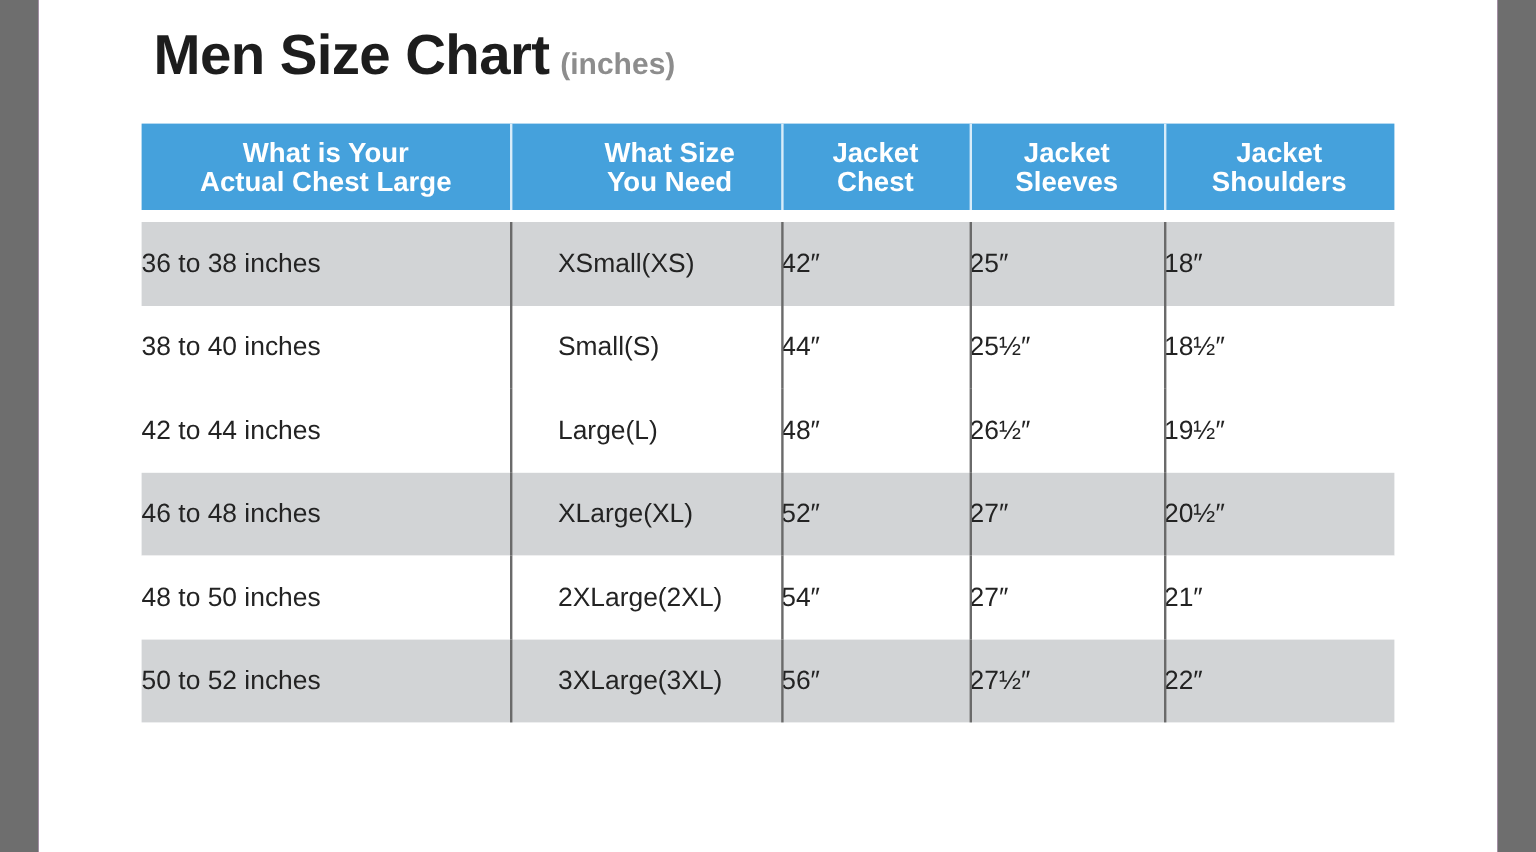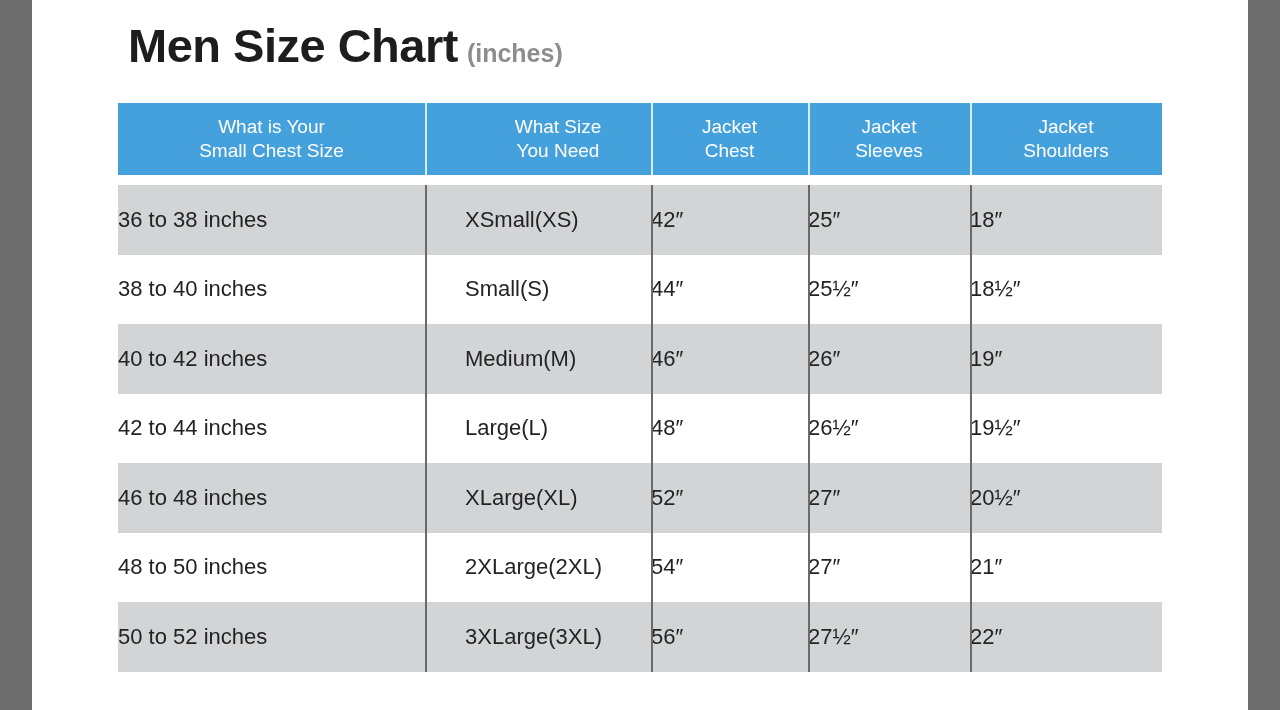--- a/index.html
+++ b/index.html
@@ -76,23 +76,23 @@
     width: 100%;
   }
 
   
   #header-row {
     height: 72px;
     background: #45a1dc;
   }
   #header-row .cell {
     color: #ffffff;
-    font-size: 19px;
+    font-size: 23px;
     line-height: 24px;
-    font-weight: normal;
+    font-weight: bold;
     display: flex;
     flex-direction: column;
     align-items: center;
     justify-content: center;
     text-align: center;
     position: relative;
   }
   #header-row .cell + .cell::before {
     content: "";
     position: absolute;
@@ -153,21 +153,21 @@
     <div id="title-block">
       <span id="title-main">Men Size Chart</span>
       <span id="title-sub">(inches)</span>
     </div>
 
     <div id="size-table">
 
       <div class="row" id="header-row">
         <div class="cell c0">
           <span>What is Your</span>
-          <span>Small Chest Size</span>
+          <span>Actual Chest Large</span>
         </div>
         <div class="cell c1">
           <span>What Size</span>
           <span>You Need</span>
         </div>
         <div class="cell c2">
           <span>Jacket</span>
           <span>Chest</span>
         </div>
         <div class="cell c3">
@@ -210,37 +210,20 @@
             <div class="cell c2">
               <span class="measure">44″</span>
             </div>
             <div class="cell c3">
               <span class="measure">25½″</span>
             </div>
             <div class="cell c4">
               <span class="measure">18½″</span>
             </div>
           </div>
-          <div class="row shade-gray">
-            <div class="cell c0">
-              <span class="measure">40 to 42 inches</span>
-            </div>
-            <div class="cell c1">
-              <span class="measure">Medium(M)</span>
-            </div>
-            <div class="cell c2">
-              <span class="measure">46″</span>
-            </div>
-            <div class="cell c3">
-              <span class="measure">26″</span>
-            </div>
-            <div class="cell c4">
-              <span class="measure">19″</span>
-            </div>
-          </div>
           <div class="row shade-white">
             <div class="cell c0">
               <span class="measure">42 to 44 inches</span>
             </div>
             <div class="cell c1">
               <span class="measure">Large(L)</span>
             </div>
             <div class="cell c2">
               <span class="measure">48″</span>
             </div>

